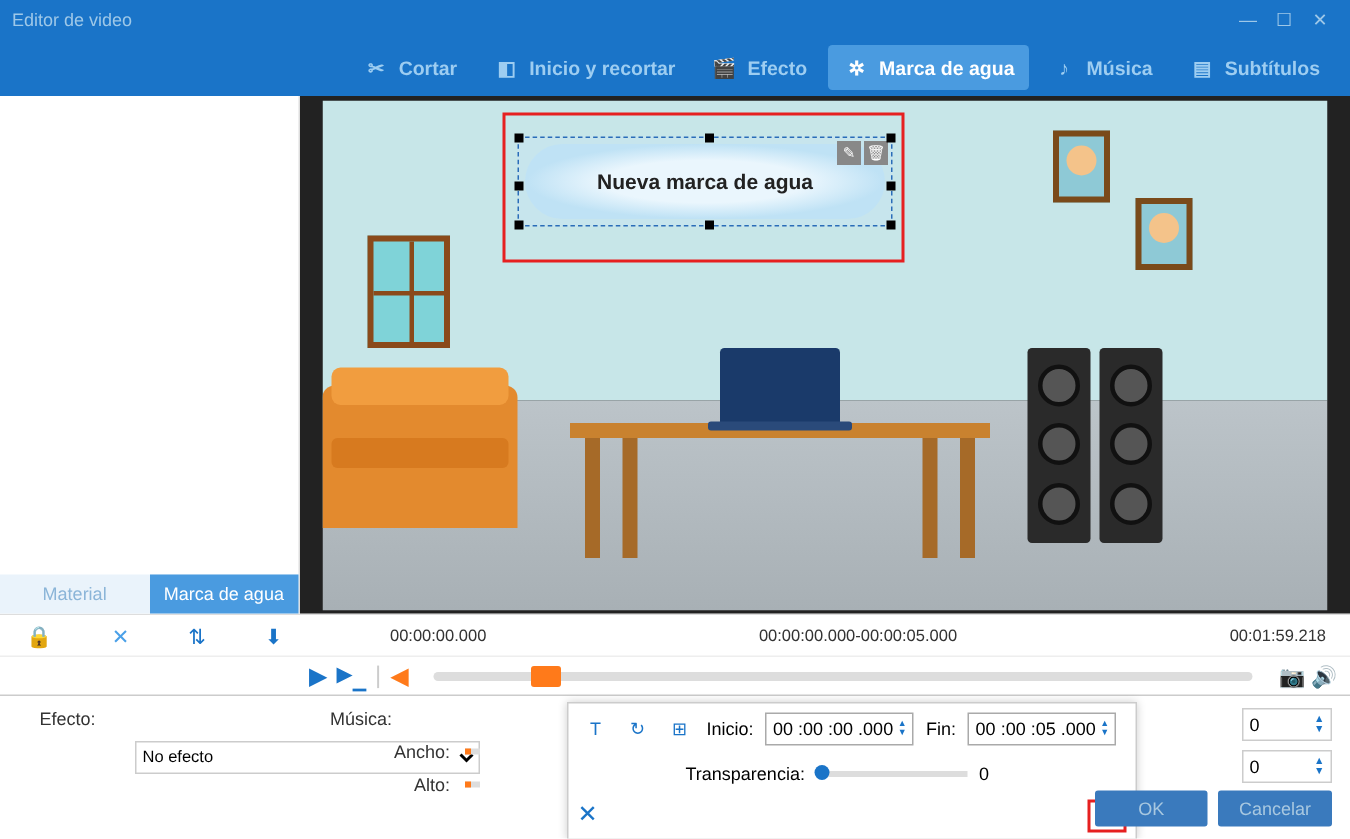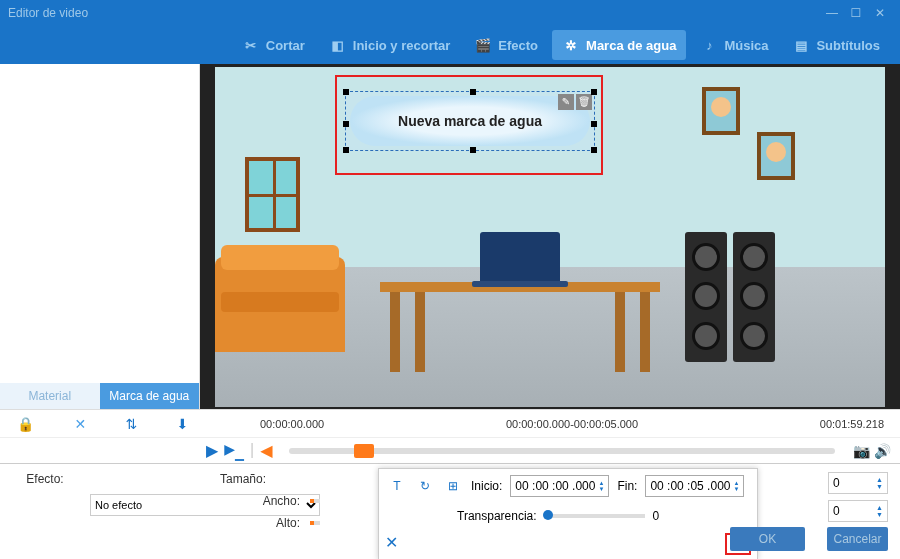--- a/index.html
+++ b/index.html
@@ -86,21 +86,21 @@
 .popup .tslider .knob { position:absolute; left:-2px; top:-4px; width:10px; height:10px; background:#1a74c8; border-radius:50%;}
 .popup .pfoot { position:absolute; bottom:4px; left:6px; right:6px; display:flex; justify-content:space-between;}
 .popup .pfoot .px { color:#1a74c8; font-size:16px; cursor:pointer;}
 .popup .pfoot .pok { width:26px; height:22px; border:2px solid #e62020; display:flex; align-items:center; justify-content:center; color:#1a74c8; font-size:14px;}
 
 .stepwrap { position:absolute; right:12px; top:8px; display:flex; flex-direction:column; gap:6px;}
 .stepwrap .stepper { width:60px; height:22px; border:1px solid #ccc; display:flex; align-items:center; justify-content:space-between; padding:0 4px; font-size:12px;}
 .stepwrap .stepper .sa { display:flex; flex-direction:column; font-size:7px; color:#1a74c8; line-height:7px;}
 
 .okbtn { position:absolute; right:95px; bottom:8px; width:75px; height:24px; background:#3a7abd; color:#a8c8e0; font-size:12px; display:flex; align-items:center; justify-content:center; border-radius:2px;}
-.cancelbtn { position:absolute; right:12px; bottom:8px; width:61px; height:24px; background:#3a7abd; color:#a8c8e0; font-size:12px; display:flex; align-items:center; justify-content:center; border-radius:2px;}
+.cancelbtn { position:absolute; right:12px; bottom:8px; width:76px; height:24px; background:#3a7abd; color:#a8c8e0; font-size:12px; display:flex; align-items:center; justify-content:center; border-radius:2px;}
 </style>
 </head>
 <body>
 
 <div class="titlebar">
   <span>Editor de video</span>
   <div class="spacer"></div>
   <div class="winbtn">—</div>
   <div class="winbtn">☐</div>
   <div class="winbtn">✕</div>
@@ -226,21 +226,21 @@
   <div class="camvol">
     <span>📷</span>
     <span>🔊</span>
   </div>
 </div>
 
 <div class="bottom">
   <div class="botleft">
     <div class="row">
         <span class="lbl">Efecto:</span>
-      <span class="slimlbl" style="text-align:left;width:auto;margin-left:130px">Tamaño:</span>
+      <span class="slimlbl" style="text-align:left;width:auto;margin-left:130px">Música:</span>
     </div>
     <div class="row">
       <select style="width:140px;margin-left:80px"><option>No efecto</option></select>
     </div>
     <div class="row" style="margin-top:-30px;margin-left:230px">
         <span class="slimlbl">Ancho:</span>
         <div class="slider">
           <div class="fill"></div>
         </div>
       </div>

